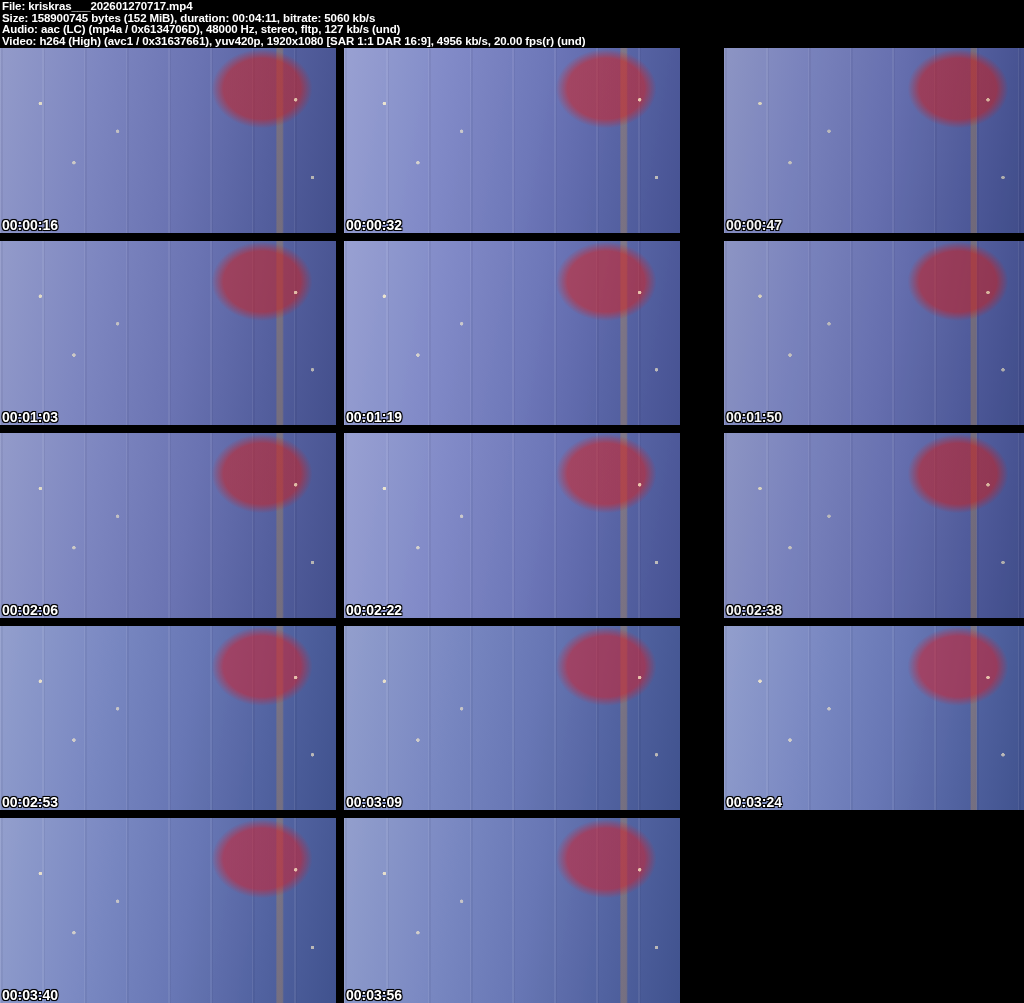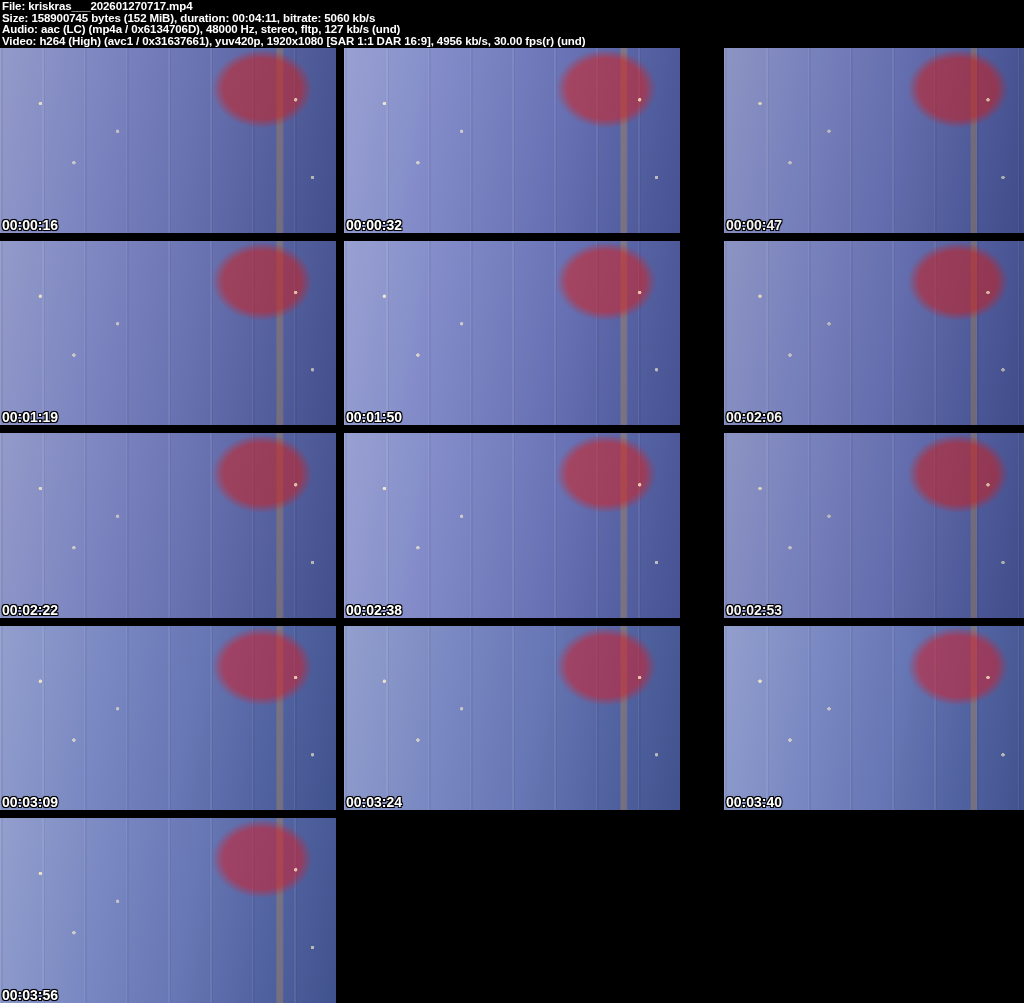--- a/index.html
+++ b/index.html
@@ -86,36 +86,40 @@
        0 0 2px #000;
   }
 </style>
 </head>
 <body>
 
 <header class="meta-header">
   <div class="line">File: kriskras___202601270717.mp4</div>
   <div class="line">Size: 158900745 bytes (152 MiB), duration: 00:04:11, bitrate: 5060 kb/s</div>
   <div class="line">Audio: aac (LC) (mp4a / 0x6134706D), 48000 Hz, stereo, fltp, 127 kb/s (und)</div>
-  <div class="line">Video: h264 (High) (avc1 / 0x31637661), yuv420p, 1920x1080 [SAR 1:1 DAR 16:9], 4956 kb/s, 30.00 fps(r) (und)</div>
+  <div class="line">Video: h264 (High) (avc1 / 0x31637661), yuv420p, 1920x1080 [SAR 1:1 DAR 16:9], 4956 kb/s, 20.00 fps(r) (und)</div>
 </header>
 
 <main class="sheet-grid">
 
   <figure class="thumb">
     <div class="art"></div>
     <span class="timestamp">00:00:16</span>
   </figure>
   <figure class="thumb">
     <div class="art"></div>
     <span class="timestamp">00:00:32</span>
   </figure>
   <figure class="thumb">
     <div class="art"></div>
     <span class="timestamp">00:00:47</span>
+  </figure>
+  <figure class="thumb">
+    <div class="art"></div>
+    <span class="timestamp">00:01:03</span>
   </figure>
   <figure class="thumb">
     <div class="art"></div>
     <span class="timestamp">00:01:19</span>
   </figure>
   <figure class="thumb">
     <div class="art"></div>
     <span class="timestamp">00:01:50</span>
   </figure>
   <figure class="thumb">

